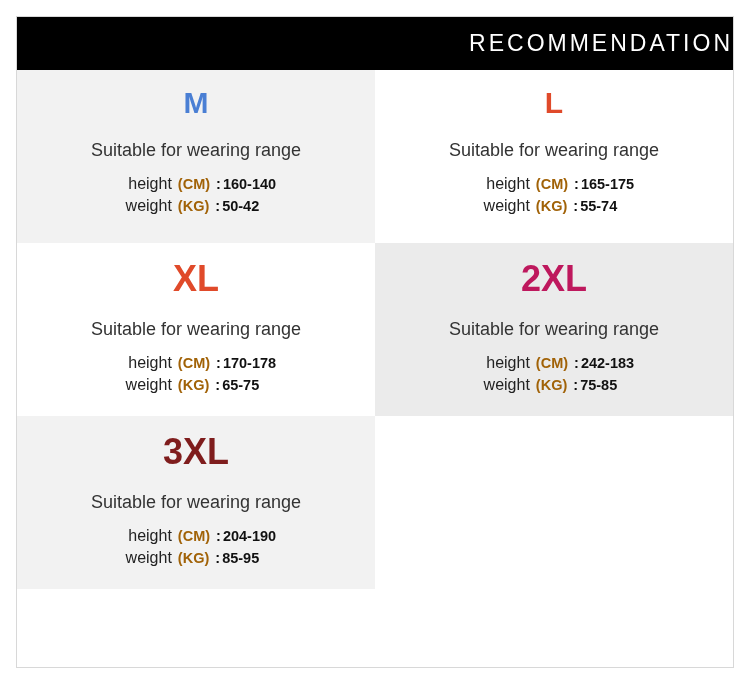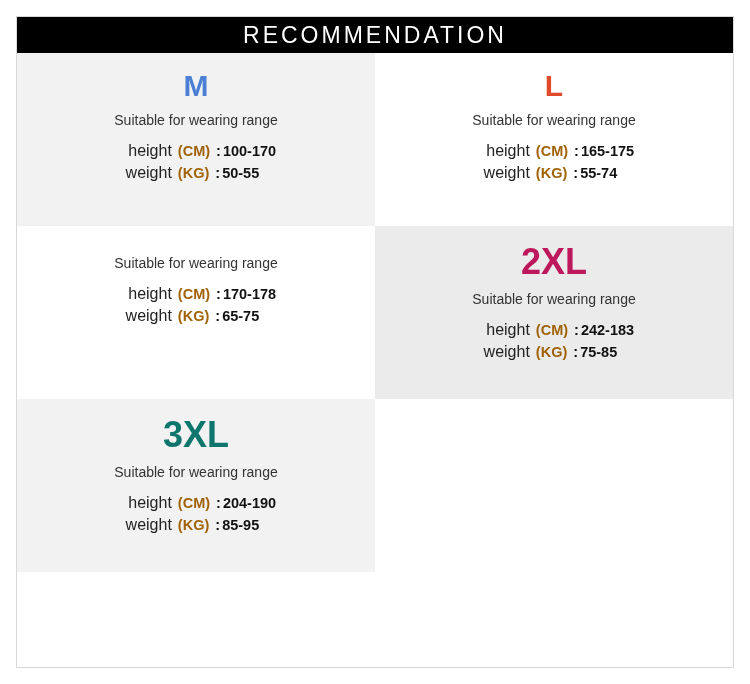--- a/index.html
+++ b/index.html
@@ -24,25 +24,25 @@
   .frame {
     position: relative;
     width: 718px;
     height: 652px;
     border: 1px solid #d8d8d8;
     box-sizing: border-box;
     background: #ffffff;
     overflow: hidden;
   }
   .header-bar {
-    height: 36px;
+    height: 53px;
     background: #000000;
     display: flex;
     align-items: center;
-    justify-content: center;
+    justify-content: flex-end;
   }
   .header-title {
     color: #ffffff;
     font-size: 23px;
     letter-spacing: 3px;
     font-weight: 400;
     font-family: "Liberation Sans", sans-serif;
   }
   .grid {
     display: grid;
@@ -65,23 +65,23 @@
     font-size: 30px;
     font-weight: bold;
     line-height: 1;
     font-family: "Liberation Sans", sans-serif;
   }
   .size-label.big {
     font-size: 36px;
   }
   .subtitle {
     text-align: center;
-    font-size: 14px;
+    font-size: 18px;
     color: #333333;
-    margin-top: 11px;
+    margin-top: 22px;
     font-family: "Liberation Sans", sans-serif;
   }
   .specs {
     margin-top: 14px;
     padding-left: 0;
     display: flex;
     flex-direction: column;
     align-items: center;
   }
   .spec-row {
@@ -131,27 +131,27 @@
 
       <div class="cell bg-light">
         <div class="size-label" style="color:#4a7fd4">M</div>
         <div class="subtitle">Suitable for wearing range</div>
         <div class="specs">
           <div class="specs-inner">
             <div class="spec-row">
               <span class="spec-key">height</span>
               <span class="spec-unit">(CM)</span>
               <span class="spec-sep">:</span>
-              <span class="spec-val">100-170</span>
-            </div>
-            <div class="spec-row">
-              <span class="spec-key">weight</span>
-              <span class="spec-unit">(KG)</span>
-              <span class="spec-sep">:</span>
-              <span class="spec-val">50-55</span>
+              <span class="spec-val">160-140</span>
+            </div>
+            <div class="spec-row">
+              <span class="spec-key">weight</span>
+              <span class="spec-unit">(KG)</span>
+              <span class="spec-sep">:</span>
+              <span class="spec-val">50-42</span>
             </div>
           </div>
         </div>
       </div>
 
       <div class="cell bg-white">
         <div class="size-label" style="color:#e04a2a">L</div>
         <div class="subtitle">Suitable for wearing range</div>
         <div class="specs">
           <div class="specs-inner">
@@ -165,20 +165,21 @@
               <span class="spec-key">weight</span>
               <span class="spec-unit">(KG)</span>
               <span class="spec-sep">:</span>
               <span class="spec-val">55-74</span>
             </div>
           </div>
         </div>
       </div>
 
       <div class="cell bg-white">
+        <div class="size-label big" style="color:#e04a2a">XL</div>
         <div class="subtitle">Suitable for wearing range</div>
         <div class="specs">
           <div class="specs-inner">
             <div class="spec-row">
               <span class="spec-key">height</span>
               <span class="spec-unit">(CM)</span>
               <span class="spec-sep">:</span>
               <span class="spec-val">170-178</span>
             </div>
             <div class="spec-row">
@@ -206,21 +207,21 @@
               <span class="spec-key">weight</span>
               <span class="spec-unit">(KG)</span>
               <span class="spec-sep">:</span>
               <span class="spec-val">75-85</span>
             </div>
           </div>
         </div>
       </div>
 
       <div class="cell bg-light">
-        <div class="size-label big" style="color:#0f766e">3XL</div>
+        <div class="size-label big" style="color:#7f1d1d">3XL</div>
         <div class="subtitle">Suitable for wearing range</div>
         <div class="specs">
           <div class="specs-inner">
             <div class="spec-row">
               <span class="spec-key">height</span>
               <span class="spec-unit">(CM)</span>
               <span class="spec-sep">:</span>
               <span class="spec-val">204-190</span>
             </div>
             <div class="spec-row">

